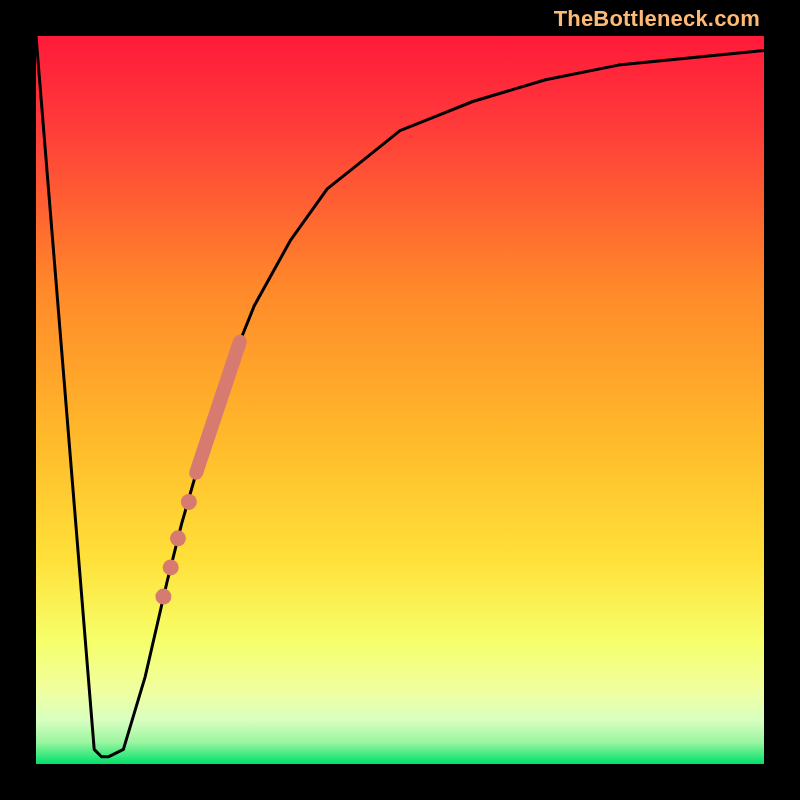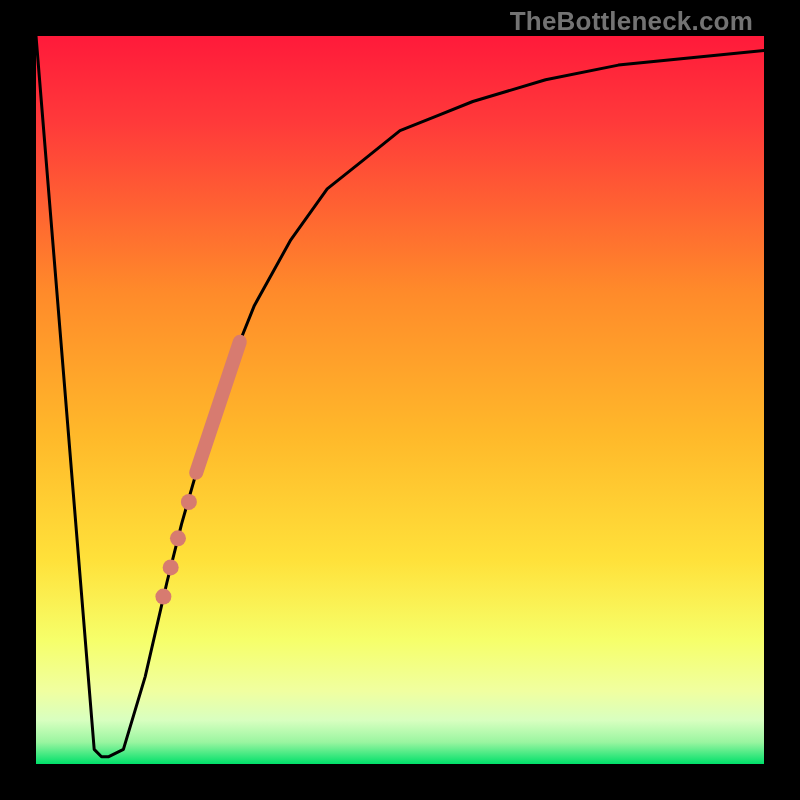--- a/index.html
+++ b/index.html
@@ -24,25 +24,25 @@
     height: 728px;
     overflow: hidden;
   }
   .gradient-bg {
     position: absolute;
     inset: 0;
   }
   .watermark {
     position: absolute;
     top: 6px;
-    right: 47px;
+    right: 40px;
     font-family: Arial, Helvetica, sans-serif;
-    font-size: 26px;
+    font-size: 22px;
     font-weight: 600;
-    color: #737373;
+    color: #fdba74;
     letter-spacing: 0.2px;
     user-select: none;
   }
   svg.curve {
     position: absolute;
     inset: 0;
   }
 </style>
 </head>
 <body>

